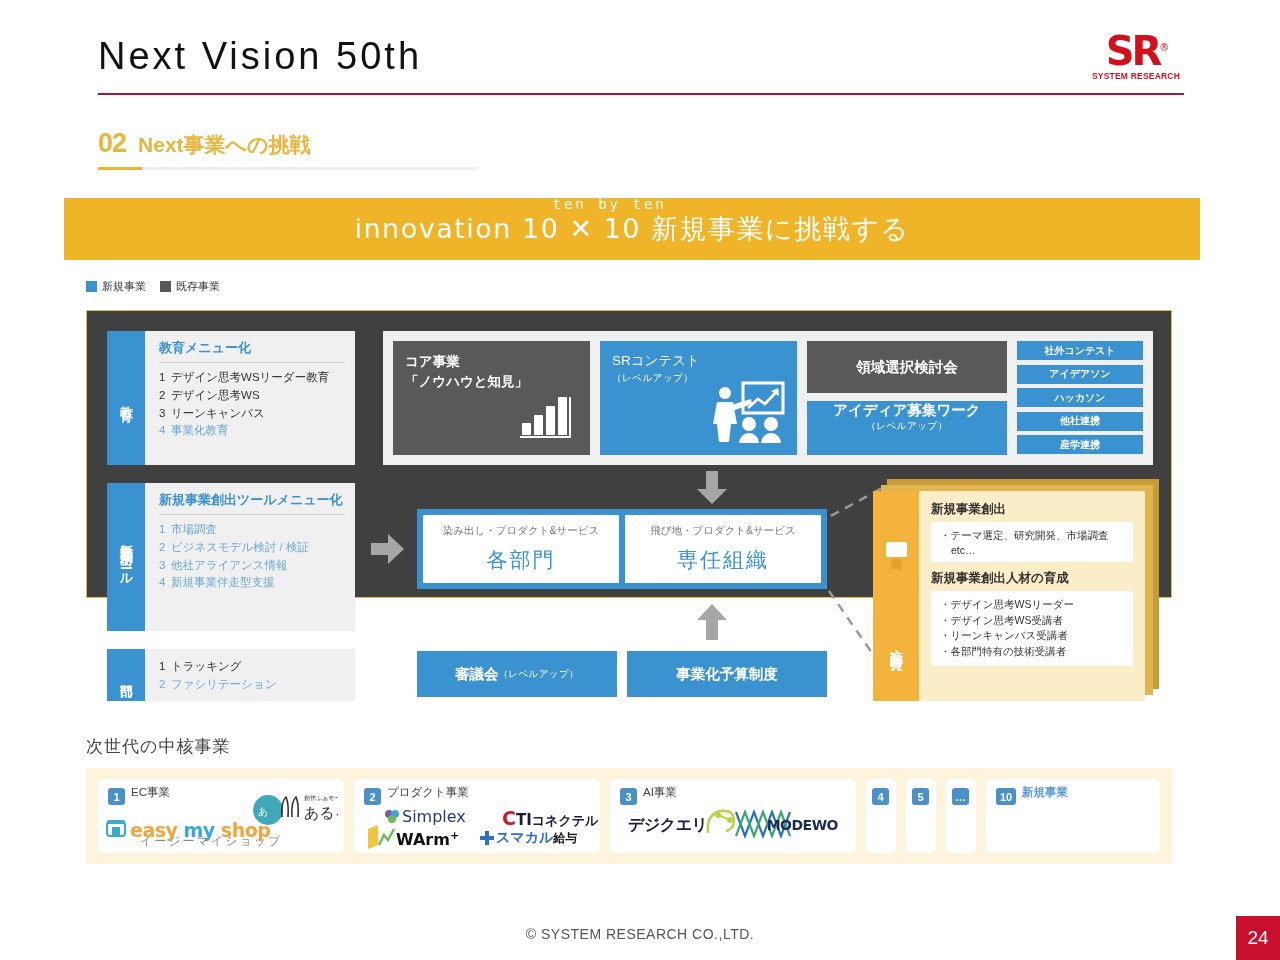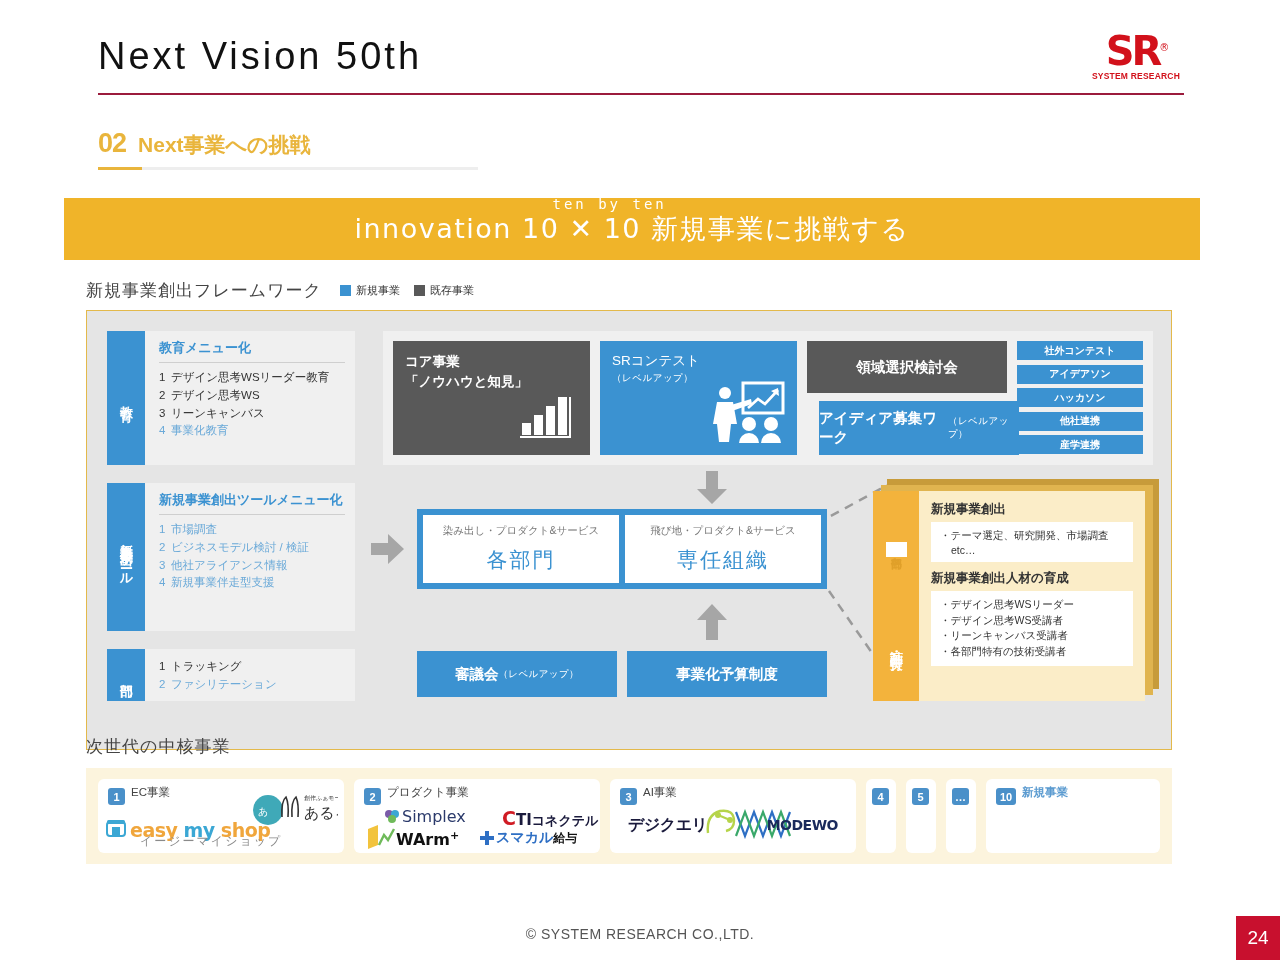--- a/index.html
+++ b/index.html
@@ -67,22 +67,22 @@
   }
   .fw-title { font-size: 17px; color: #444; font-weight: 400; letter-spacing: 1px; }
   .legend { display: flex; align-items: center; gap: 14px; font-size: 11px; color: #333; }
   .legend-item { display: flex; align-items: center; gap: 5px; }
   .sw { width: 11px; height: 11px; display: inline-block; }
   .sw-blue { background: #3b92d1; }
   .sw-gray { background: #595959; }
 
   
   .fw-box {
-    position: absolute; left: 86px; top: 310px; width: 1086px; height: 440px;
-    border: 1px solid #e3b94b; background: #e5e5e5; padding-left: 15px;
+    position: absolute; left: 86px; top: 310px; width: 1086px; height: 288px;
+    border: 1px solid #e3b94b; background: #404040; padding-left: 15px;
   }
 
   
   .lblock { position: absolute; display: flex; background: #f0f0f0; }
   .lbl-tab {
     background: #3b92d1; color: #fff; width: 38px;
     display: flex; align-items: center; justify-content: center;
     writing-mode: vertical-rl; font-size: 13px; font-weight: 700; letter-spacing: 2px;
   }
   .lbl-body { flex: 1; padding: 8px 10px 8px 14px; }
@@ -118,23 +118,23 @@
   .sr-sub { font-size: 9.5px; margin-top: 2px; letter-spacing: 0.5px; }
   .pres-icon { position: absolute; right: 10px; bottom: 8px; }
 
   .dom-box {
     position: absolute; left: 424px; top: 10px; width: 200px; height: 52px;
     background: #595959; color: #fff;
     display: flex; align-items: center; justify-content: center;
     font-size: 14.5px; font-weight: 700;
   }
   .idea-box {
-    position: absolute; left: 436px; top: 70px; width: 200px; height: 54px;
+    position: absolute; left: 424px; top: 70px; width: 200px; height: 54px;
     background: #3b92d1; color: #fff;
-    display: flex; flex-direction: row; align-items: center; justify-content: flex-start;
+    display: flex; flex-direction: column; align-items: center; justify-content: flex-start;
   }
   .idea-main { font-size: 14.5px; font-weight: 700; }
   .idea-sub { font-size: 9.5px; letter-spacing: 0.5px; }
 
   .chips { position: absolute; left: 634px; top: 10px; width: 126px; }
   .chip {
     background: #3b92d1; color: #fff; height: 19px; margin-bottom: 4.5px;
     display: flex; align-items: center; justify-content: center;
     font-size: 10px; font-weight: 700;
   }
@@ -263,21 +263,20 @@
 </div>
 
 <div class="banner">
   <div class="banner-inner">
     <div class="ruby">ten  by  ten</div>
     <div class="banner-main">innovation 10 ✕ 10  新規事業に挑戦する</div>
   </div>
 </div>
 
 <div class="fw-head">
-  <div class="fw-title">新規事業創出フレームワーク</div>
   <div class="legend">
     <div class="legend-item">
       <span class="sw sw-blue"></span>
       <span>新規事業</span>
     </div>
     <div class="legend-item">
       <span class="sw sw-gray"></span>
       <span>既存事業</span>
     </div>
   </div>

